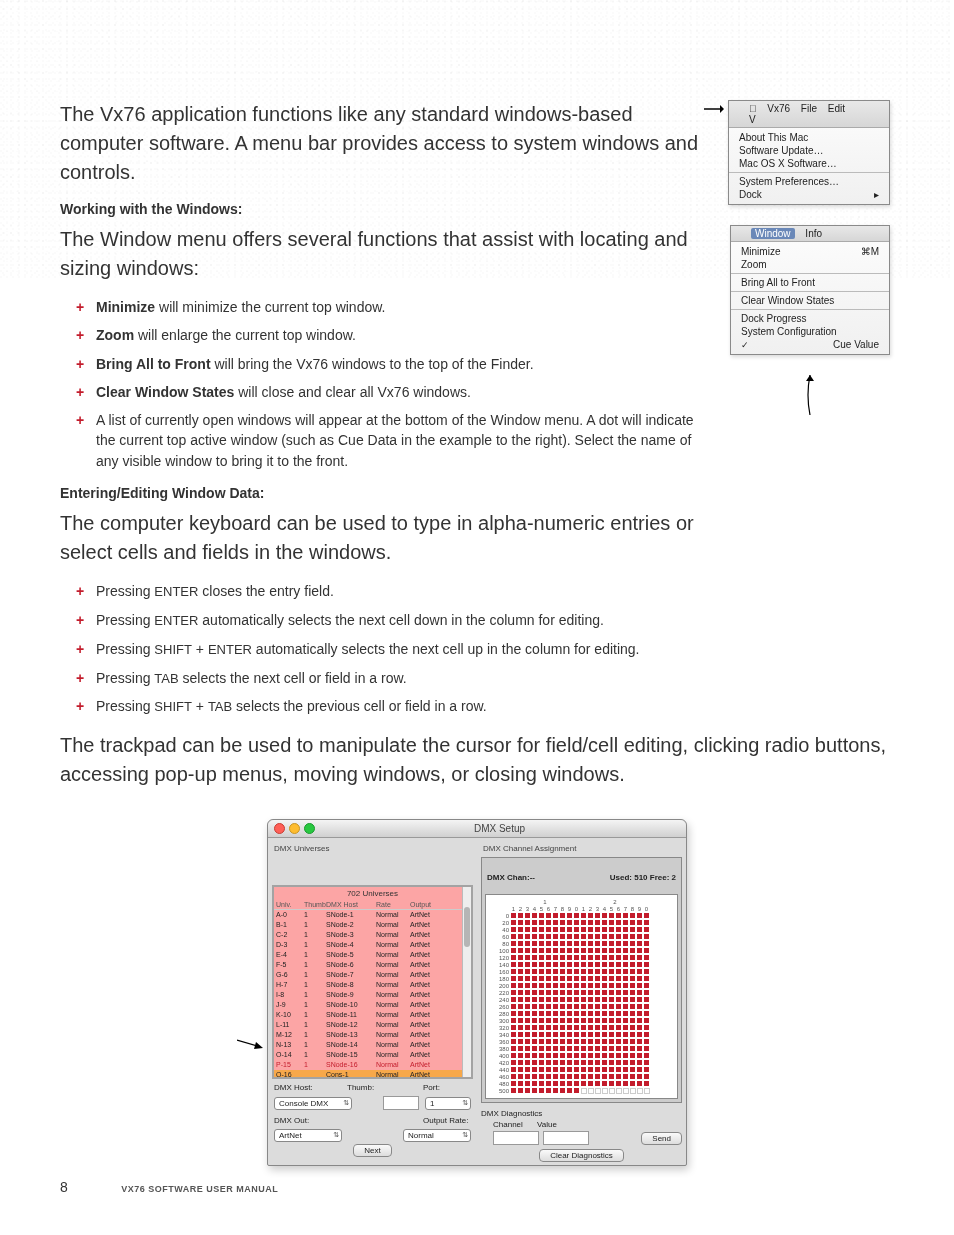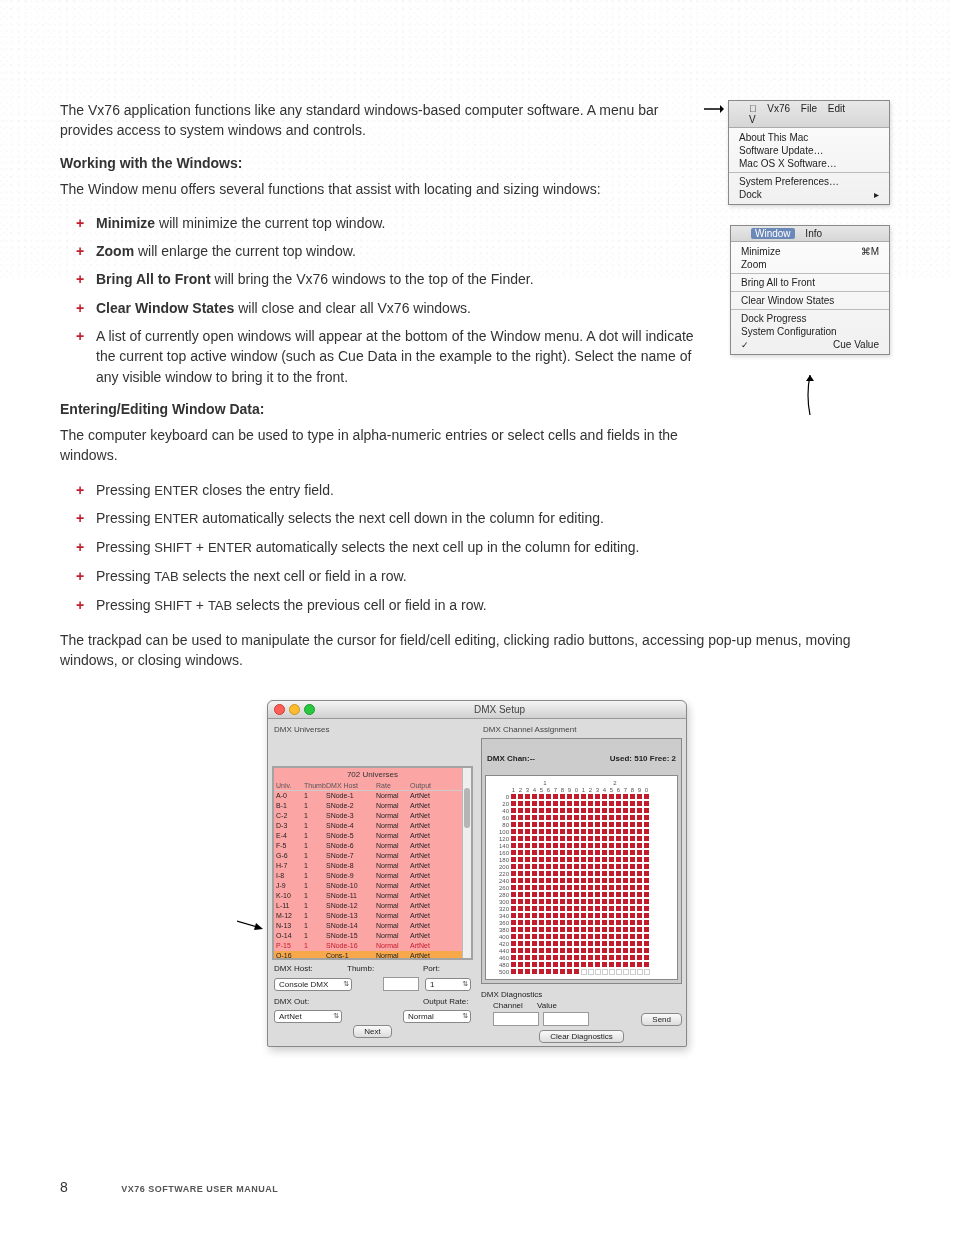--- a/index.html
+++ b/index.html
@@ -32,21 +32,21 @@
   }
   .content { position: relative; z-index: 1; }
   h1.section-title {
     color: #c31c2c;
     font-size: 21px;
     letter-spacing: 0.2px;
     margin: 0 0 18px 0;
     font-weight: bold;
   }
   .body-text {
-    font-size: 14px;
+    font-size: 20px;
     line-height: 1.45;
     margin: 0 0 14px 0;
     color: #333;
   }
   .subhead {
     font-weight: bold;
     font-size: 14px;
     margin: 10px 0 8px 0;
     color: #333;
   }

